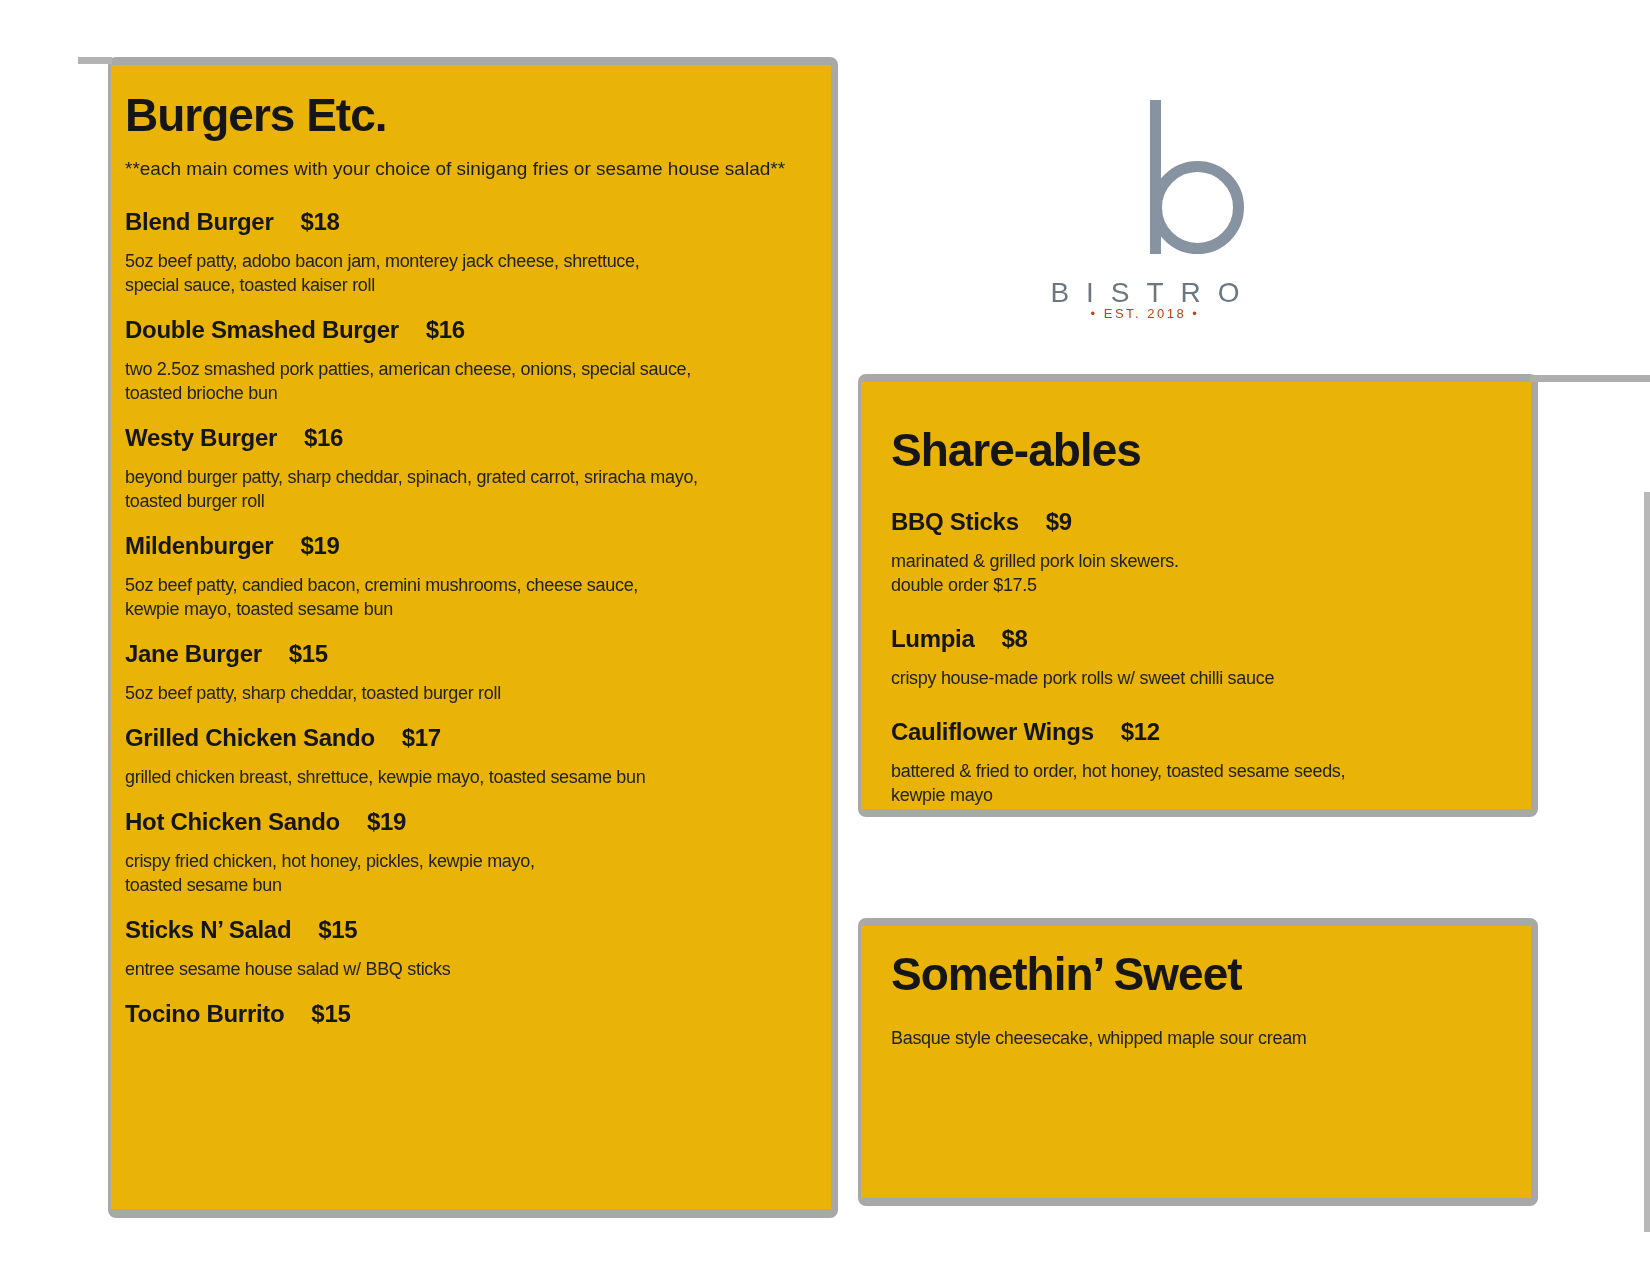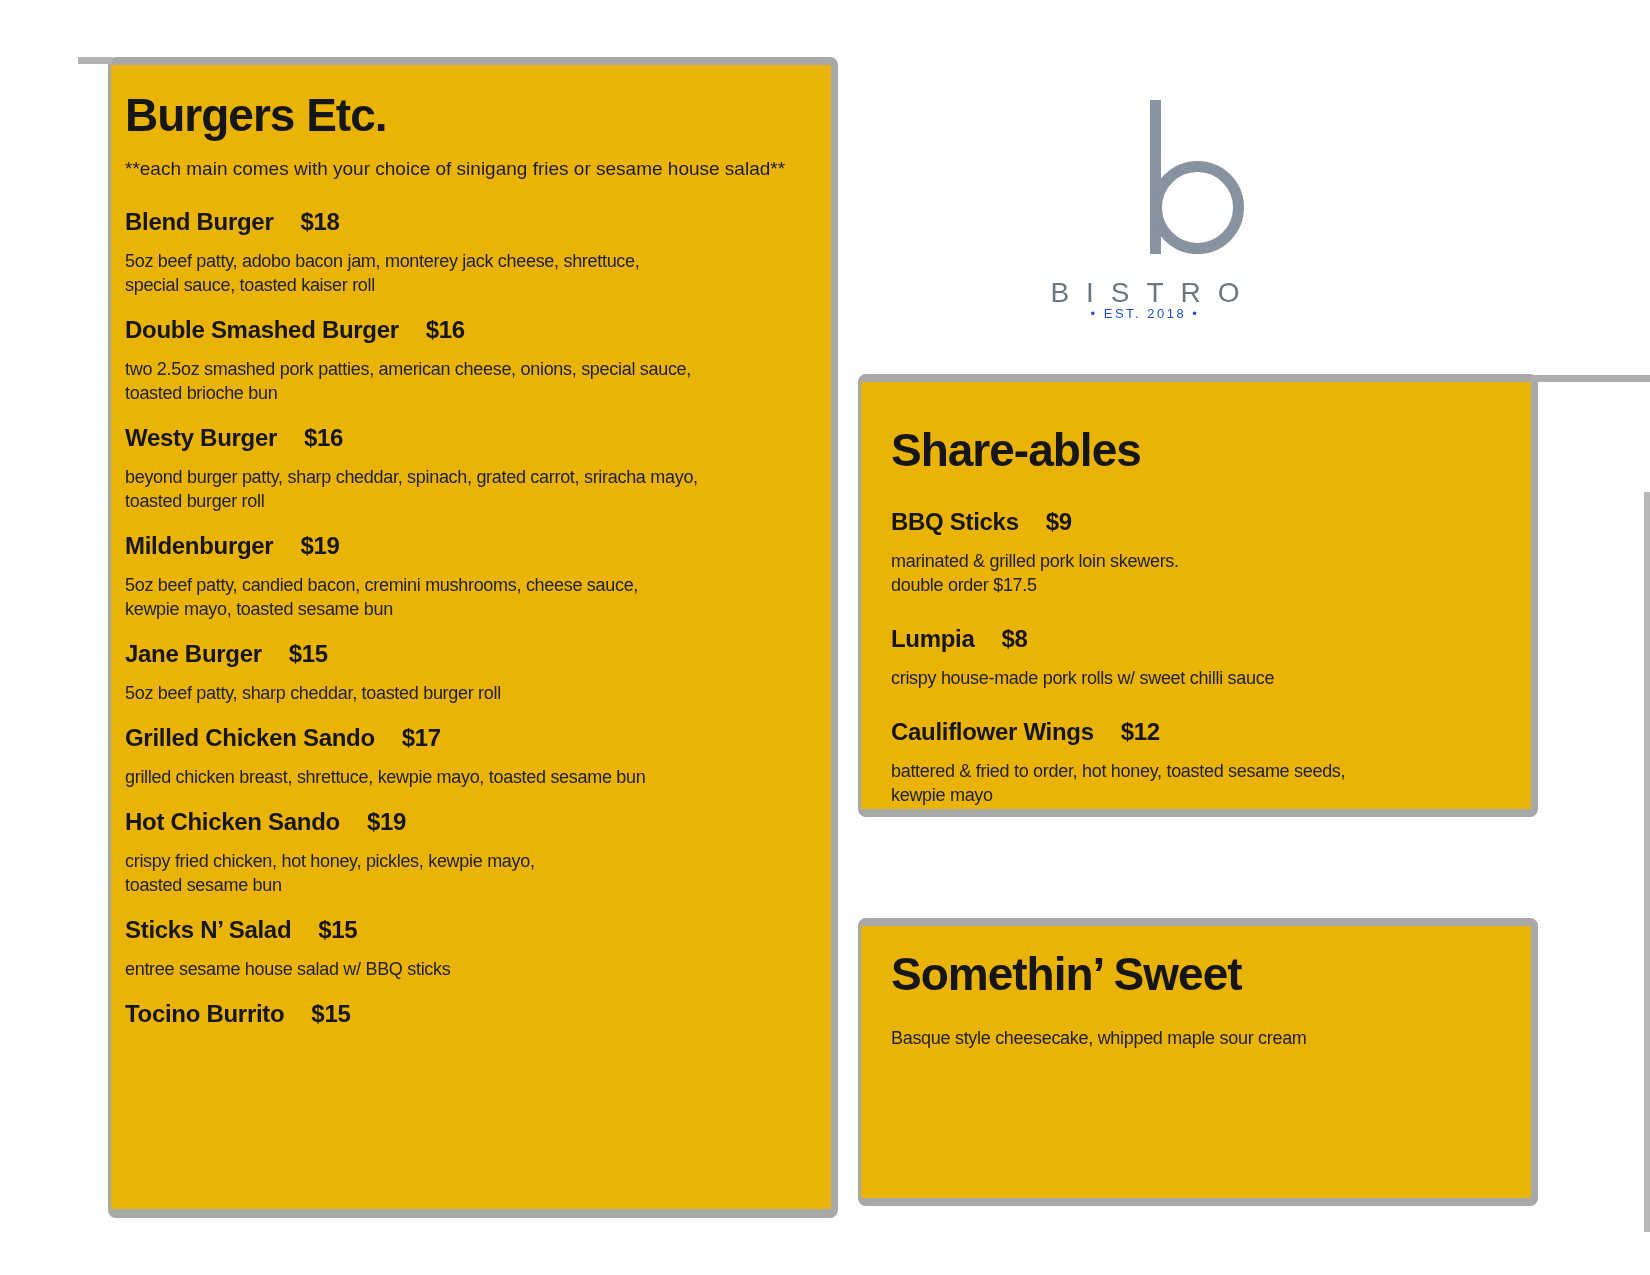--- a/index.html
+++ b/index.html
@@ -60,21 +60,21 @@
   .logo-mark{position:absolute;left:1150px;top:100px;}
   .logo-name{
     position:absolute;left:995px;top:258px;width:300px;
     text-align:center;font-size:28px;line-height:34px;
     letter-spacing:17px;text-indent:17px;
     color:#6d7780;font-weight:normal;margin-top:18px;
   }
   .logo-est{
     position:absolute;left:995px;top:306px;width:300px;
     text-align:center;font-size:13px;letter-spacing:2.5px;
-    color:#1d4ed8;
+    color:#c2410c;
   }
   
   .stroke{position:absolute;}
   .stroke-topleft{left:78px;top:57px;width:34px;height:7px;background:#b3b3b3;}
   .stroke-share-right{left:1530px;top:375px;width:120px;height:7px;background:#aeaeae;}
   .stroke-edge{left:1644px;top:492px;width:6px;height:740px;background:#b8b8b8;}
 </style>
 </head>
 <body>
 

